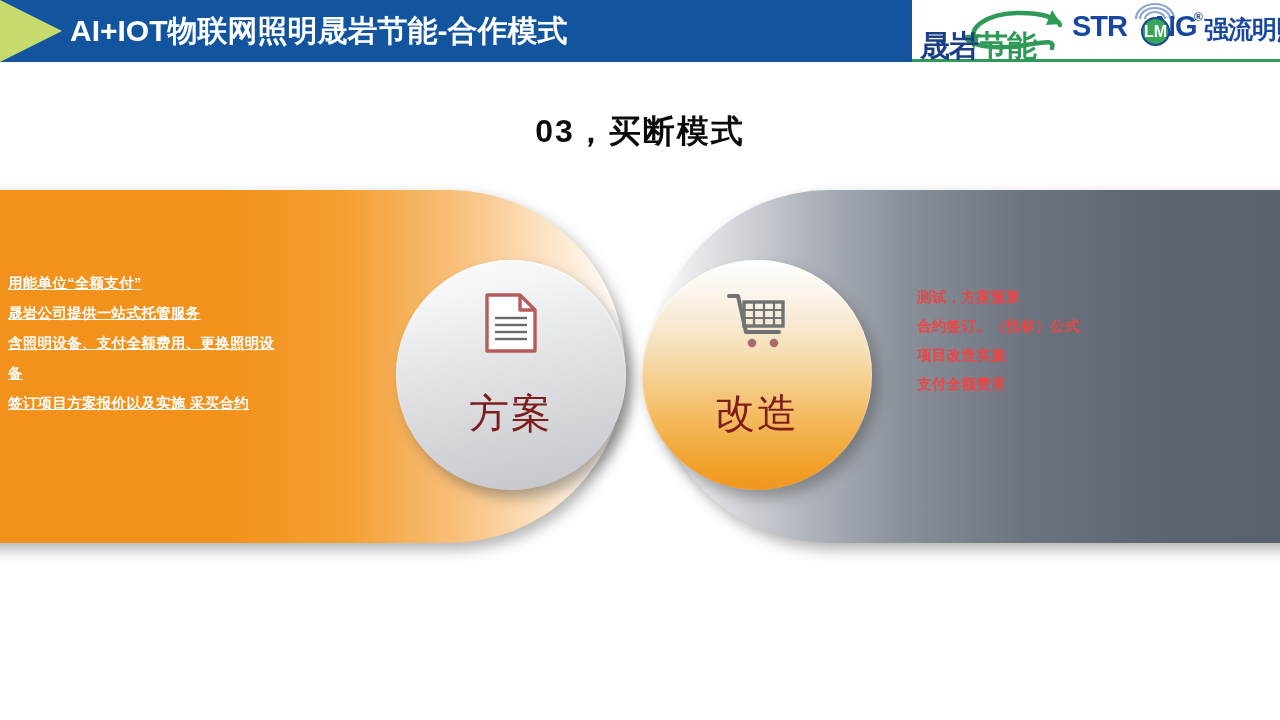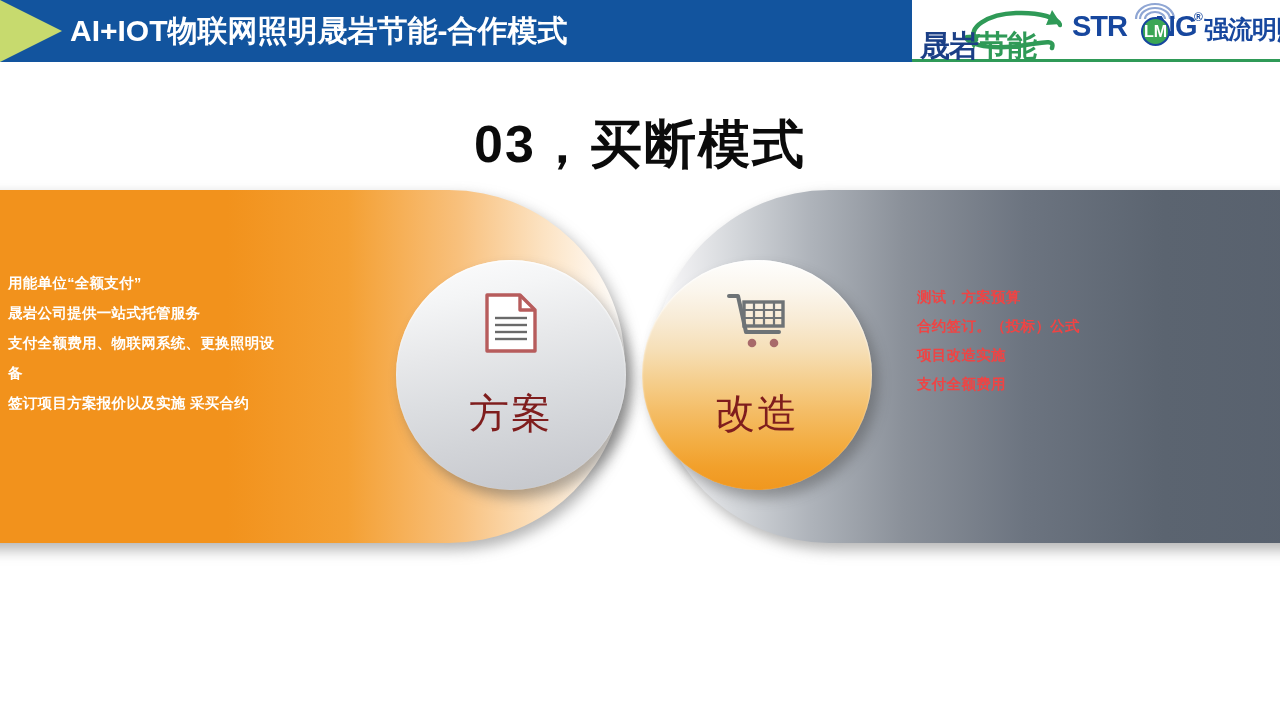--- a/index.html
+++ b/index.html
@@ -141,21 +141,21 @@
     z-index: 3;
   }
 
   
   #slide-title {
     position: absolute;
     left: 0;
     top: 110px;
     width: 1280px;
     text-align: center;
-    font-size: 52px;
+    font-size: 32px;
     font-weight: bold;
     color: #0b0b0b;
     letter-spacing: 2px;
   }
 
   
   #panel-left-shadow {
     position: absolute;
     left: -300px;
     top: 196px;
@@ -183,21 +183,21 @@
     left: 8px;
     top: 268px;
     width: 345px;
     z-index: 6;
     color: #ffffff;
     font-size: 14.5px;
     font-weight: bold;
     line-height: 30px;
     letter-spacing: 0.3px;
   }
-  #panel-left-text .ln { display: block; }
+  #panel-left-text .ln { display: block; text-decoration: underline; }
 
   
   #panel-right-shadow {
     position: absolute;
     left: 657px;
     top: 196px;
     width: 930px;
     height: 354px;
     border-radius: 177px 0 0 177px;
     background: rgba(90,90,90,0.45);
@@ -330,21 +330,21 @@
   </div>
 
   <div id="slide-title">03，买断模式</div>
 
   <div id="panel-left-shadow"></div>
   <div id="panel-left"></div>
 
   <div id="panel-left-text">
     <span class="ln">用能单位“全额支付”</span>
     <span class="ln">晟岩公司提供一站式托管服务</span>
-    <span class="ln">支付全额费用、物联网系统、更换照明设</span>
+    <span class="ln">含照明设备、支付全额费用、更换照明设</span>
     <span class="ln">备</span>
     <span class="ln">签订项目方案报价以及实施  采买合约</span>
   </div>
 
   <div id="panel-right-shadow"></div>
   <div id="panel-right"></div>
 
   <div id="panel-right-text">
     <span class="ln">测试，方案预算</span>
     <span class="ln">合约签订。（投标）公式</span>

